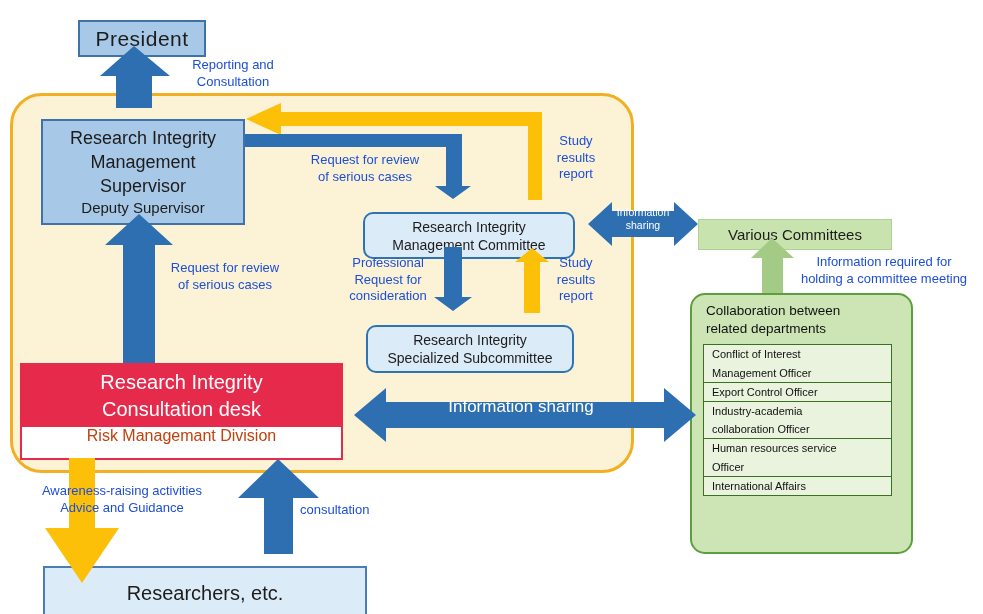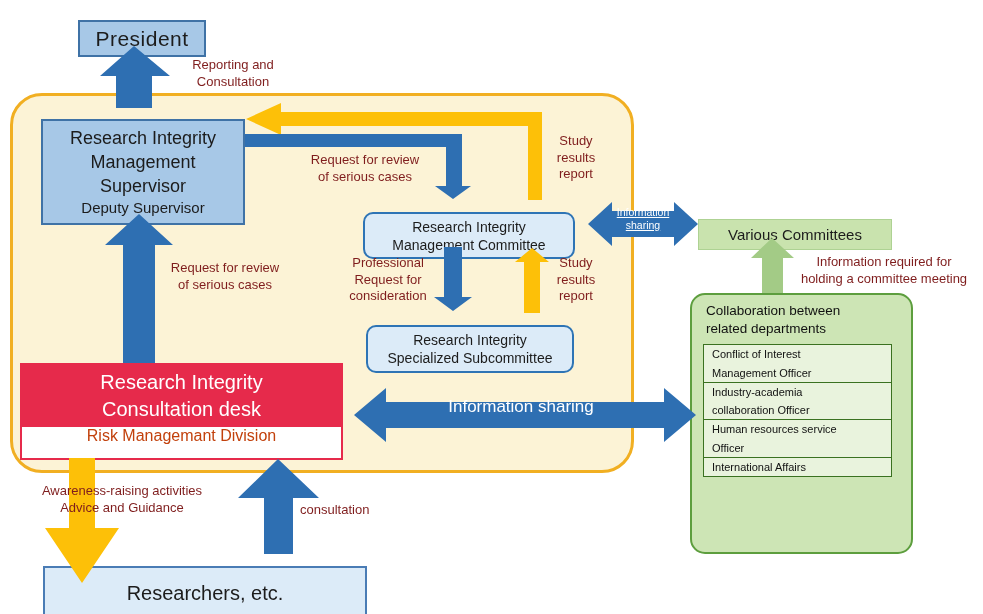--- a/index.html
+++ b/index.html
@@ -59,21 +59,21 @@
   }
   .collab-title{left:706px;top:302px;font-size:13.5px;line-height:18px;color:#111;}
   .green-list{left:703px;top:344px;width:189px;}
   .g-item{
     background:#e9f3dd;border:1.5px solid #3a7120;margin-top:-1.5px;
     padding:0 8px;box-sizing:border-box;width:100%;
   }
   .g-item:first-child{margin-top:0;}
   .g-item span{display:block;font-size:11px;line-height:18.5px;color:#111;}
   
-  .lbl{font-size:13px;line-height:16.5px;text-align:center;color:#7f1d1d;white-space:nowrap;}
+  .lbl{font-size:13px;line-height:16.5px;text-align:center;color:#1d4ed8;white-space:nowrap;}
   .lbl span{display:block;}
   .ctr{transform:translateX(-50%);}
   .arr-txt{color:#ffffff;text-align:center;white-space:nowrap;}
   .arr-txt span{display:block;}
   .arrows{left:0;top:0;width:983px;height:614px;pointer-events:none;}
 </style>
 </head>
 <body>
 
 <div class="stage">
@@ -121,20 +121,24 @@
 
   <div class="abs green-panel"></div>
   <div class="abs collab-title">
     <span style="display:block">Collaboration between</span>
     <span style="display:block">related departments</span>
   </div>
   <div class="abs green-list">
     <div class="g-item">
       <span>Conflict of Interest</span>
       <span>Management Officer</span>
+    </div>
+    <div class="g-item">
+      <span>Export Control Officer</span>
+      <span></span>
     </div>
     <div class="g-item">
       <span>Industry-academia</span>
       <span>collaboration Officer</span>
     </div>
     <div class="g-item">
       <span>Human resources service</span>
       <span>Officer</span>
     </div>
     <div class="g-item">
@@ -183,21 +187,21 @@
     <span>Study</span>
     <span>results</span>
     <span>report</span>
   </div>
 
   <div class="abs lbl ctr" style="left:225px;top:260px;">
     <span>Request for review</span>
     <span>of serious cases</span>
   </div>
 
-  <div class="abs arr-txt ctr" style="left:643px;top:206px;font-size:10.5px;line-height:13px;text-decoration:underline;">
+  <div class="abs arr-txt ctr" style="left:643px;top:206px;font-size:10.5px;line-height:13px;">
     <span>Information</span>
     <span>sharing</span>
   </div>
 
   <div class="abs arr-txt ctr" style="left:521px;top:397px;font-size:17px;line-height:20px;">
     <span>Information sharing</span>
   </div>
 
   <div class="abs lbl ctr" style="left:884px;top:254px;">
     <span>Information required for</span>

